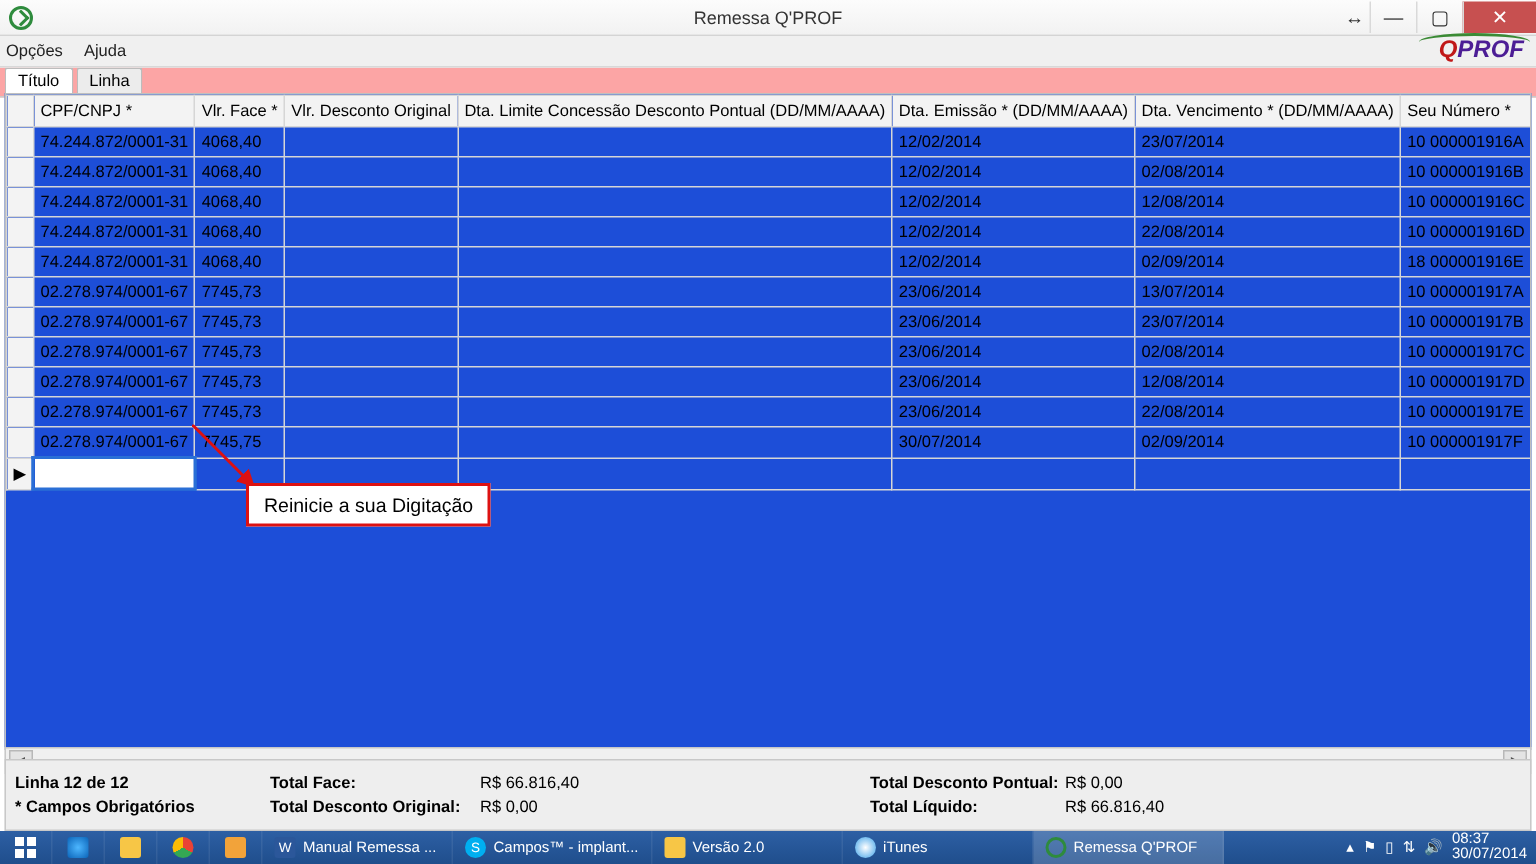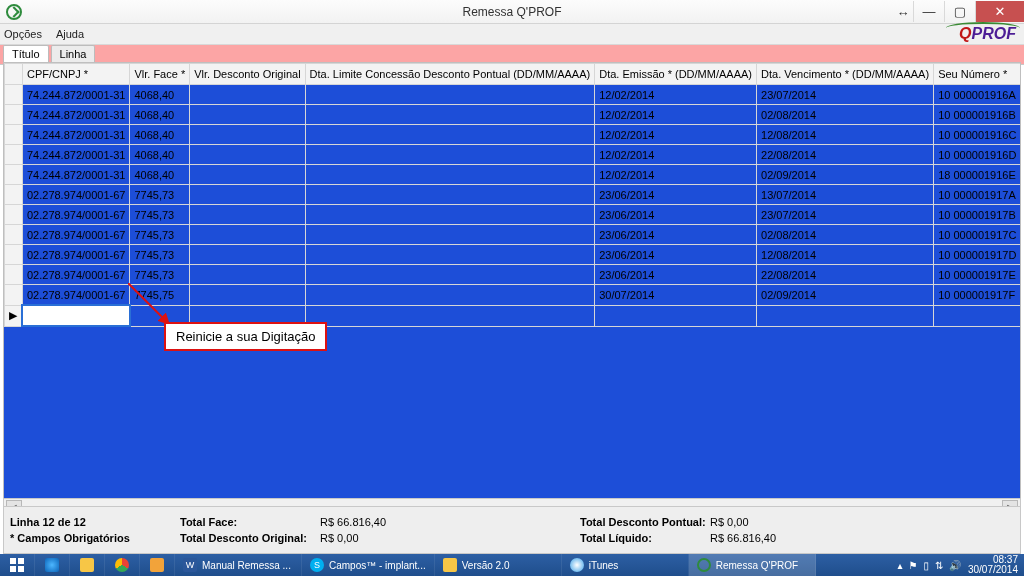--- a/index.html
+++ b/index.html
@@ -39,21 +39,21 @@
   .totals b{font-weight:bold}
   
   .arrowline{position:absolute;left:128px;top:283px;width:50px;height:50px;pointer-events:none}
   .callout{position:absolute;left:164px;top:322px;border:2px solid #d11;background:#fff;padding:5px 10px;font-size:13px;font-weight:normal;color:#000}
   
   .taskbar{position:absolute;left:0;right:0;bottom:0;height:22px;background:linear-gradient(#2d5fa4,#1f4e8c);display:flex;align-items:center;color:#fff;font-size:10px}
   .tbtn{height:22px;min-width:26px;padding:0 4px;display:flex;align-items:center;justify-content:center;border-right:1px solid rgba(255,255,255,.08)}
   .tbtn.wide{min-width:110px;justify-content:flex-start;gap:5px;padding:0 8px}
   .tbtn.active{background:rgba(255,255,255,.18)}
   .tray{margin-left:auto;display:flex;align-items:center;gap:6px;padding:0 6px}
-  .tray .clock{text-align:right;line-height:10px}
+  .tray .clock{line-height:10px}
   .ico{width:14px;height:14px;border-radius:2px}
   svg{display:block}
 </style>
 </head>
 <body>
 
 <div class="titlebar">
   <div class="appicon"></div>
   <div class="title">Remessa Q'PROF</div>
   <div class="winbtns">

